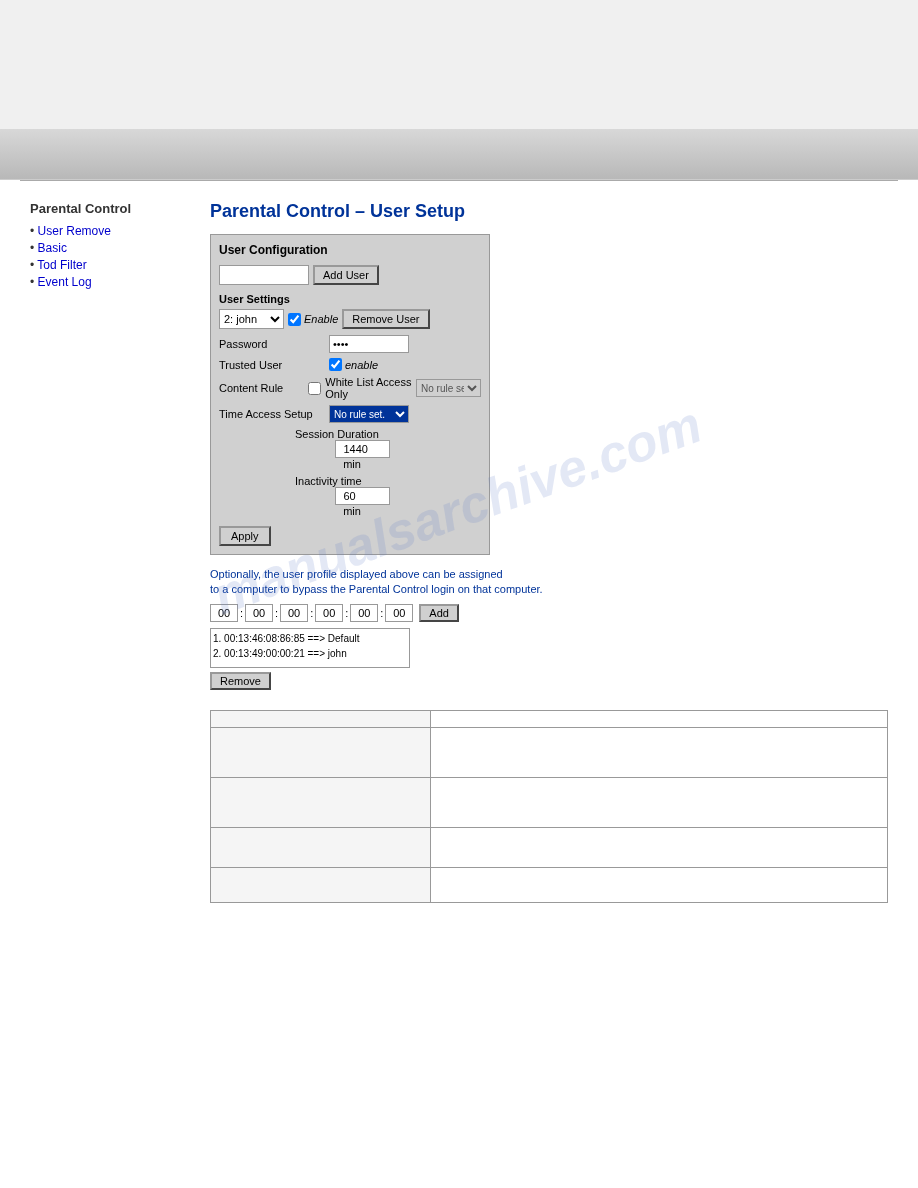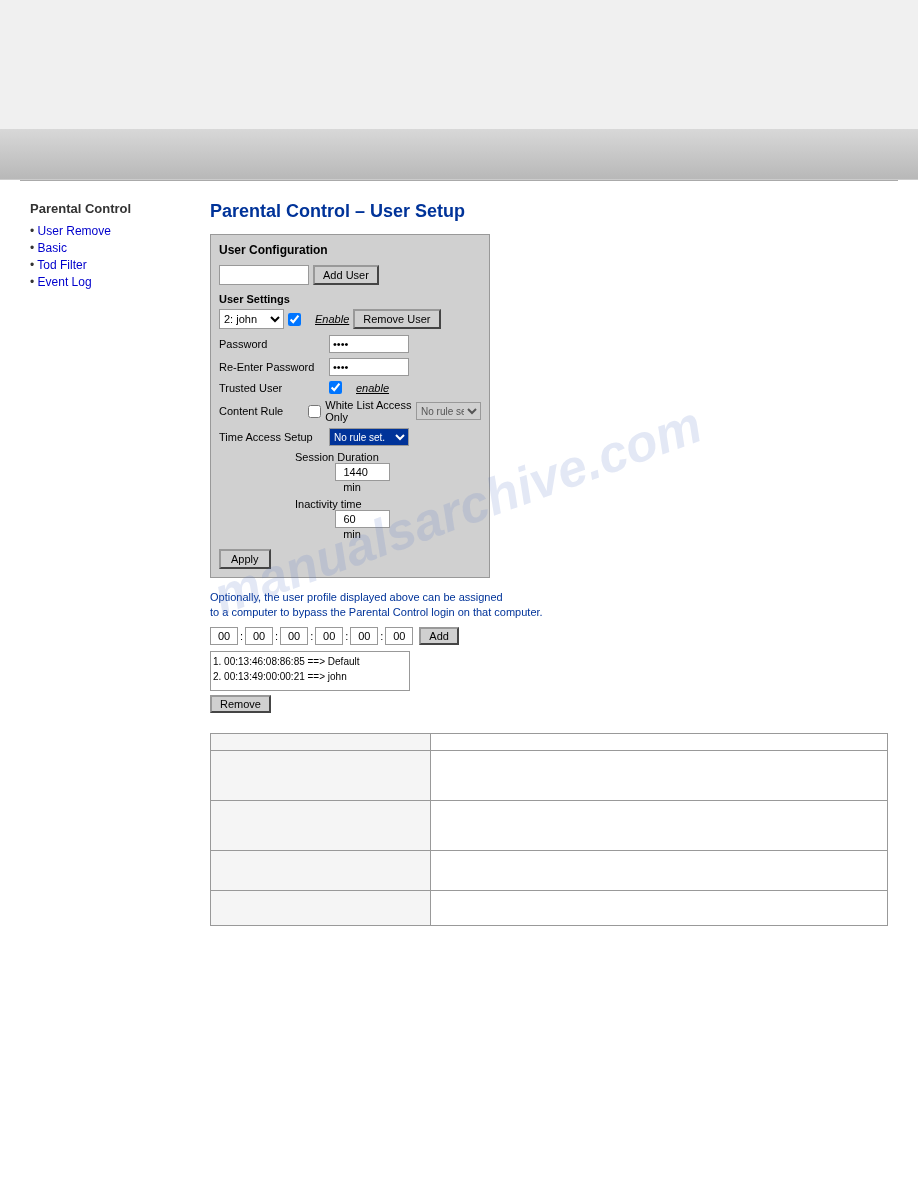--- a/index.html
+++ b/index.html
@@ -127,24 +127,23 @@
       width: 65px;
       height: 20px;
       font-size: 11px;
       border: 1px solid #999;
       background: #fff;
     }
 
     .checkbox-label {
       display: flex;
       align-items: center;
-      gap: 14px;
-      font-size: 11px;
-      color: #000;
-      text-decoration: underline;
+      gap: 3px;
+      font-size: 11px;
+      color: #000;
     }
 
     .form-row {
       display: flex;
       align-items: center;
       margin-bottom: 5px;
     }
 
     .form-label {
       width: 110px;
@@ -436,24 +435,20 @@
           <button class="btn">Remove User</button>
         </div>
 
         
         <div class="form-row">
           <span class="form-label">Password</span>
           <input type="password" class="form-input" value="••••" style="">
         </div>
 
         
-        <div class="form-row">
-          <span class="form-label">Re-Enter Password</span>
-          <input type="password" class="form-input" value="••••" style="">
-        </div>
 
         
         <div class="form-row">
           <span class="form-label">Trusted User</span>
           <label class="checkbox-label">
             <input type="checkbox" checked="" style="">
             <em style="font-style:italic;font-size:11px;">enable</em>
           </label>
         </div>
 

